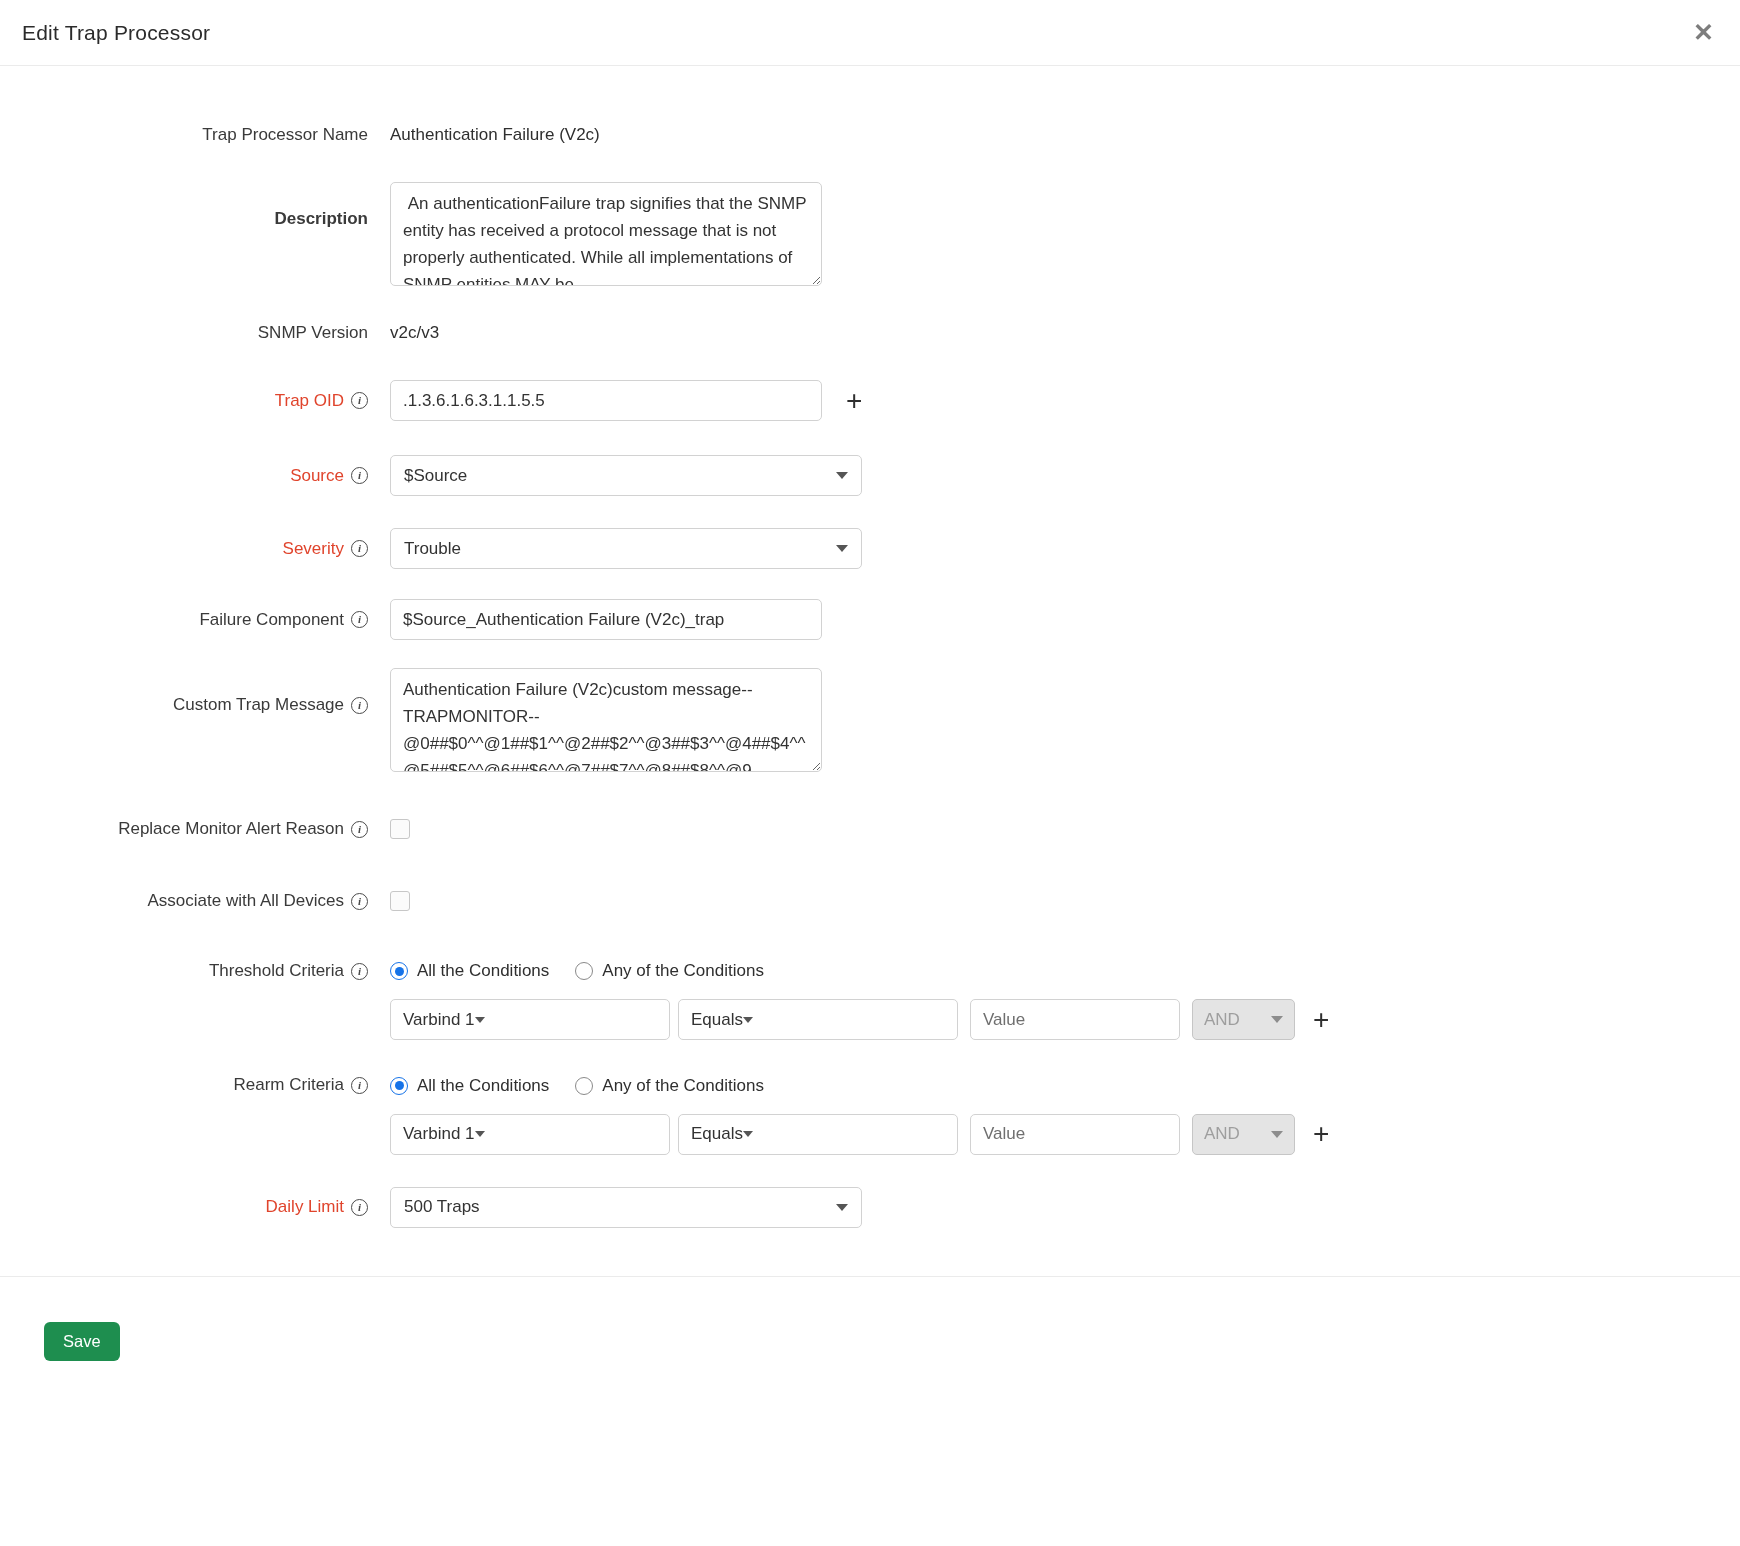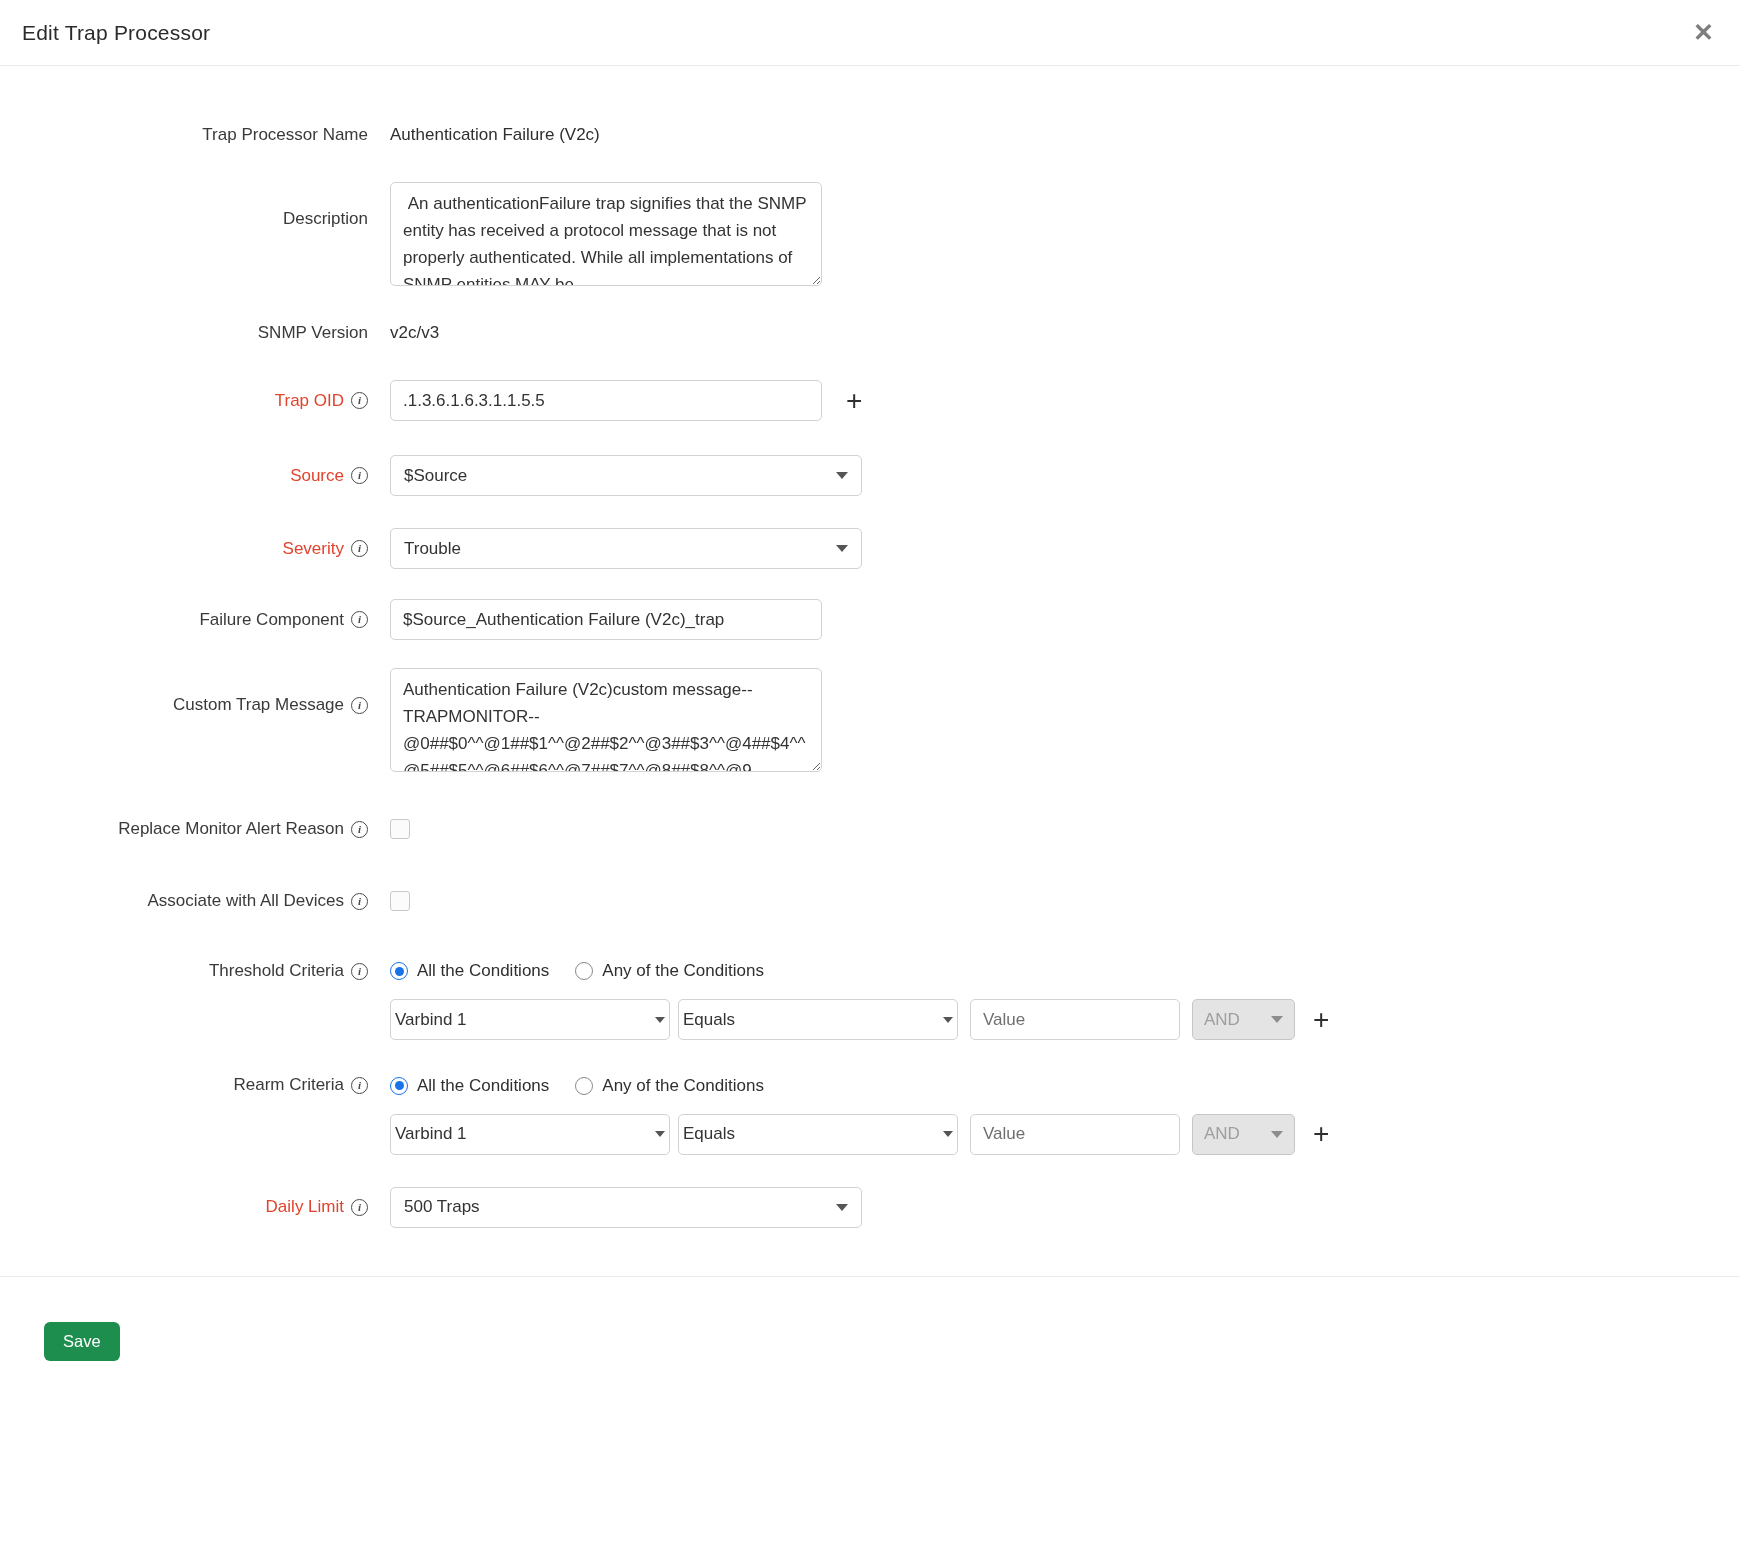--- a/index.html
+++ b/index.html
@@ -74,21 +74,21 @@
     background:#fff; display:inline-flex; align-items:center; justify-content:center;
     flex-shrink:0;
   }
   .radio.selected { border-color:#1673e8; }
   .radio.selected::after {
     content:""; width:9px; height:9px; border-radius:50%; background:#1673e8; display:block;
   }
 
   
   .cond-select { height:41px; border:1px solid #d2d2d2; border-radius:5px; background:#fff;
-    display:flex; align-items:center; justify-content:space-between; padding:0 4px;
+    display:flex; align-items:center; justify-content:flex-start; padding:0 12px;
     cursor:pointer; color:#333; }
   .cond-select .caret { border-top-width:6px; border-left-width:5px; border-right-width:5px; }
   .w-varbind { width:280px; }
   .w-operator { width:280px; margin-left:8px; }
   .value-input { width:210px; height:41px; border:1px solid #d2d2d2; border-radius:5px;
     padding:0 12px; font:inherit; margin-left:12px; outline:none; color:#333; }
   .value-input::placeholder { color:#6f6f6f; opacity:1; }
   .and-select {
     width:103px; height:41px; margin-left:12px; border:1px solid #c6c6c6; border-radius:5px;
     background:#e4e4e4; color:#9e9e9e; display:flex; align-items:center;
@@ -130,21 +130,21 @@
 <div class="form">
 
   <div class="row mb-name">
     <div class="label-cell">Trap Processor Name</div>
     <div class="control-cell">
       <span class="static-value">Authentication Failure (V2c)</span>
     </div>
   </div>
 
   <div class="row top mb-desc">
-    <div class="label-cell" style="padding-top:26px;">Description</div>
+    <div class="label-cell" style="padding-top:26px;font-weight:bold;">Description</div>
     <div class="control-cell">
       <textarea class="textarea" style=""> An authenticationFailure trap signifies that the SNMP entity has received a protocol message that is not properly authenticated. While all implementations of SNMP entities MAY be</textarea>
     </div>
   </div>
 
   <div class="row mb-snmp">
     <div class="label-cell">SNMP Version</div>
     <div class="control-cell">
       <span class="static-value">v2c/v3</span>
     </div>

